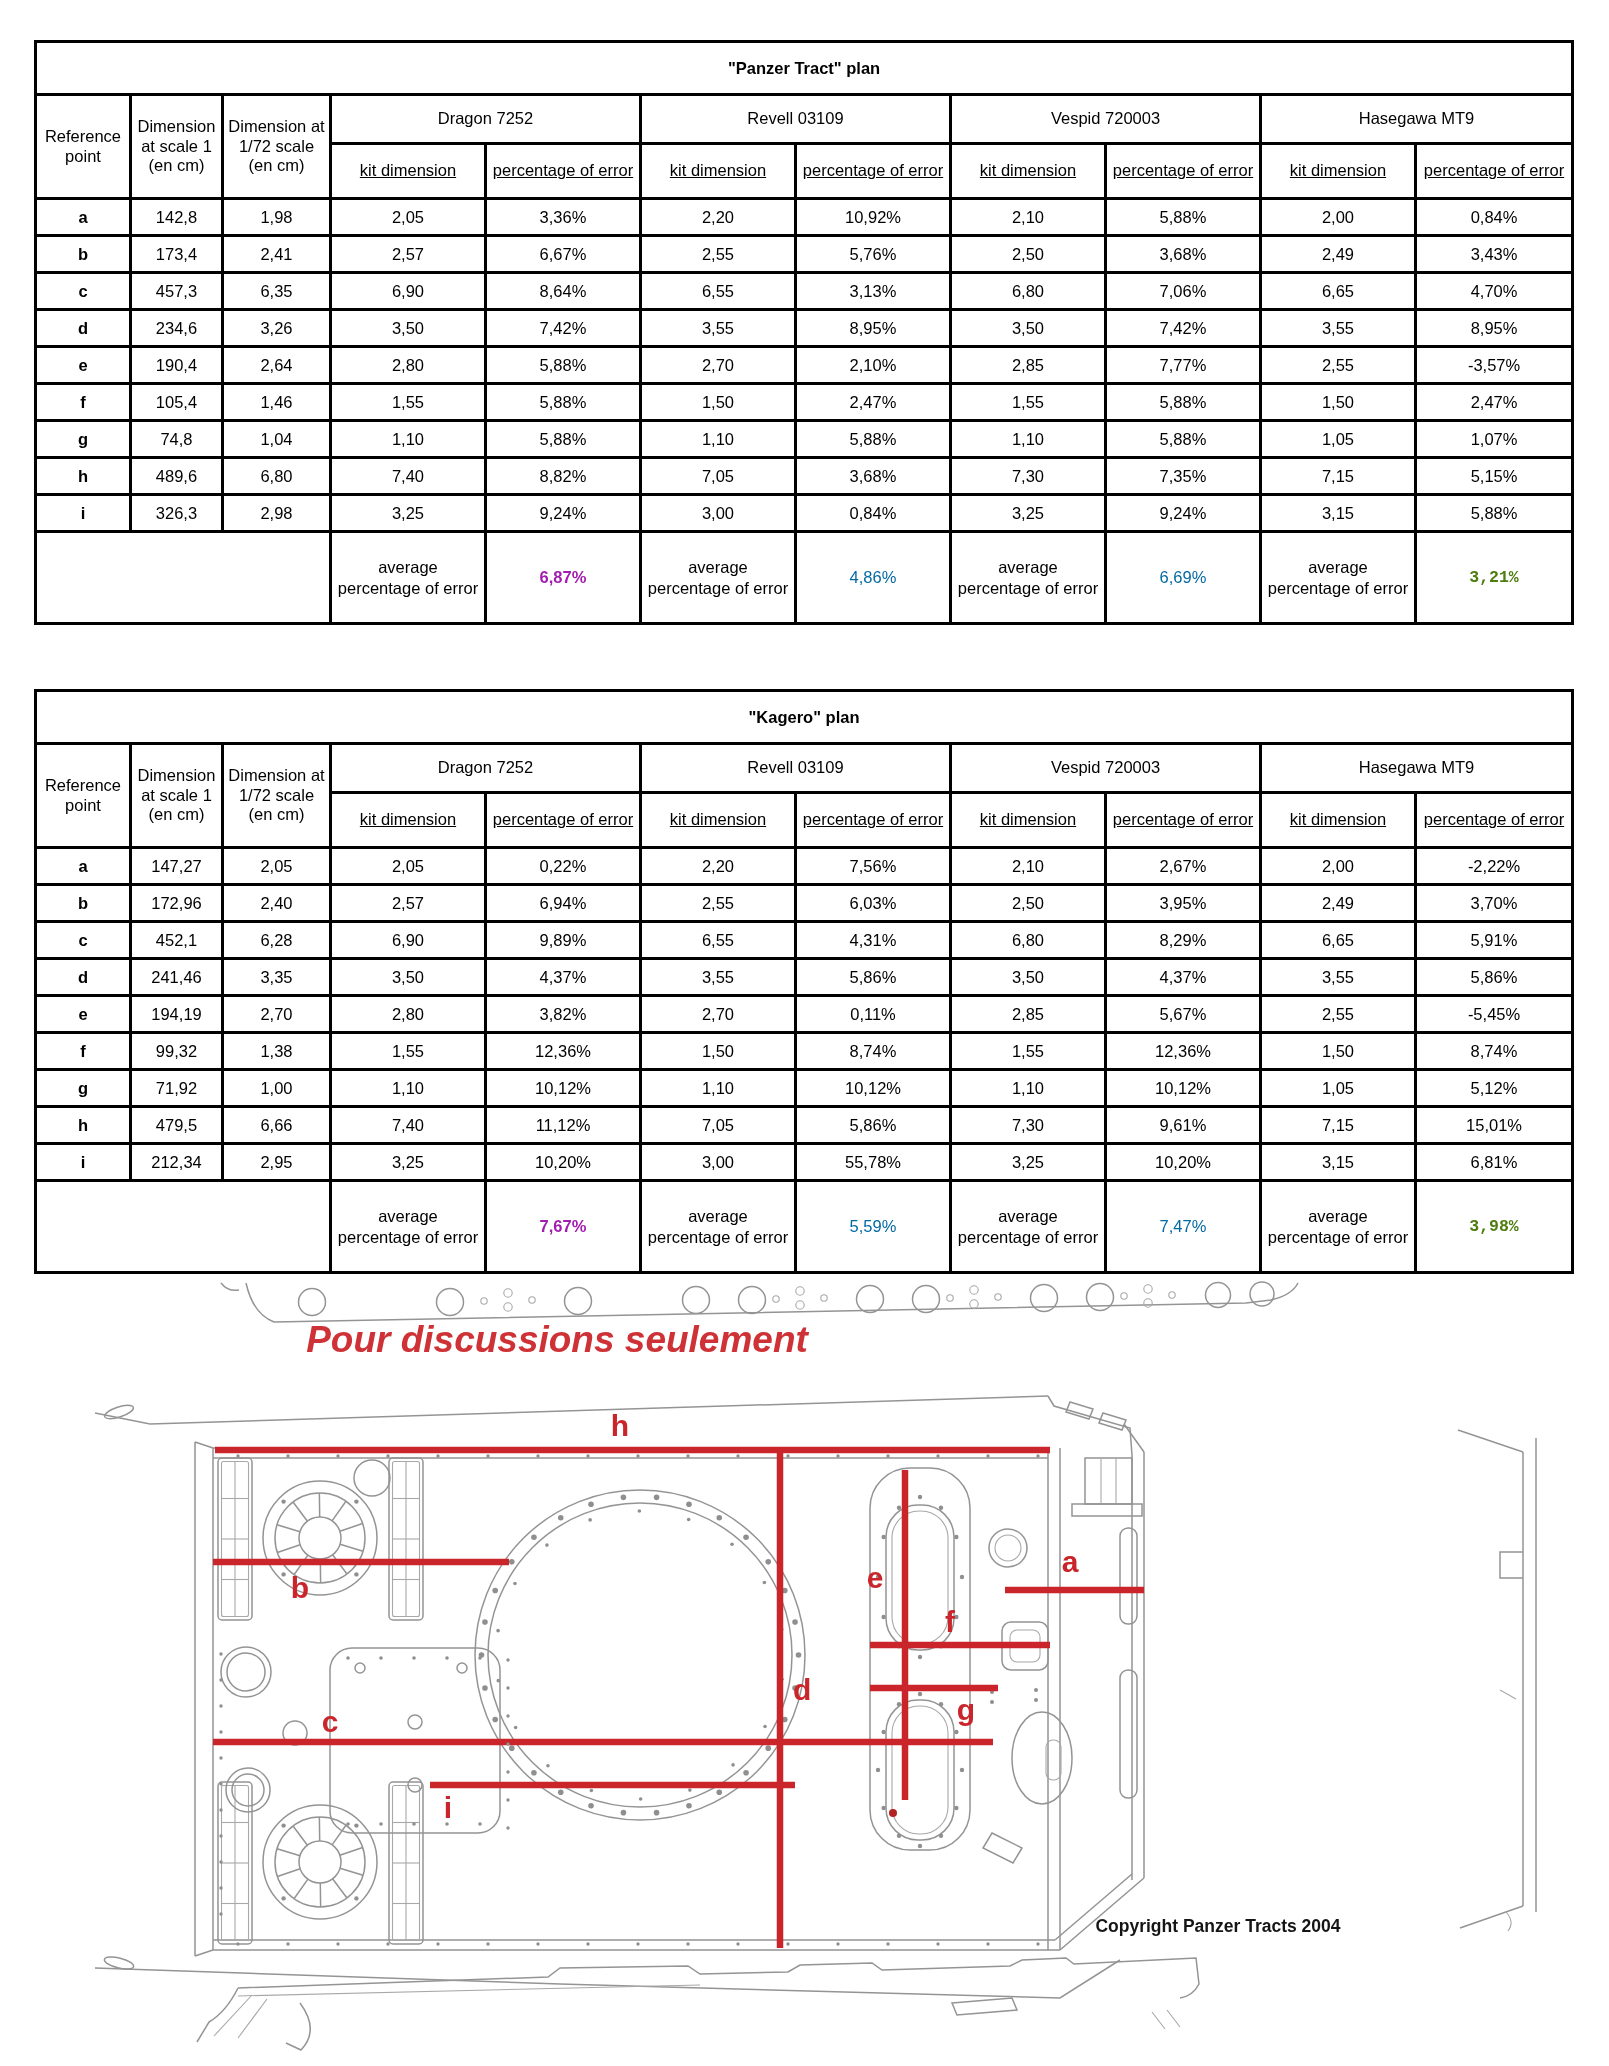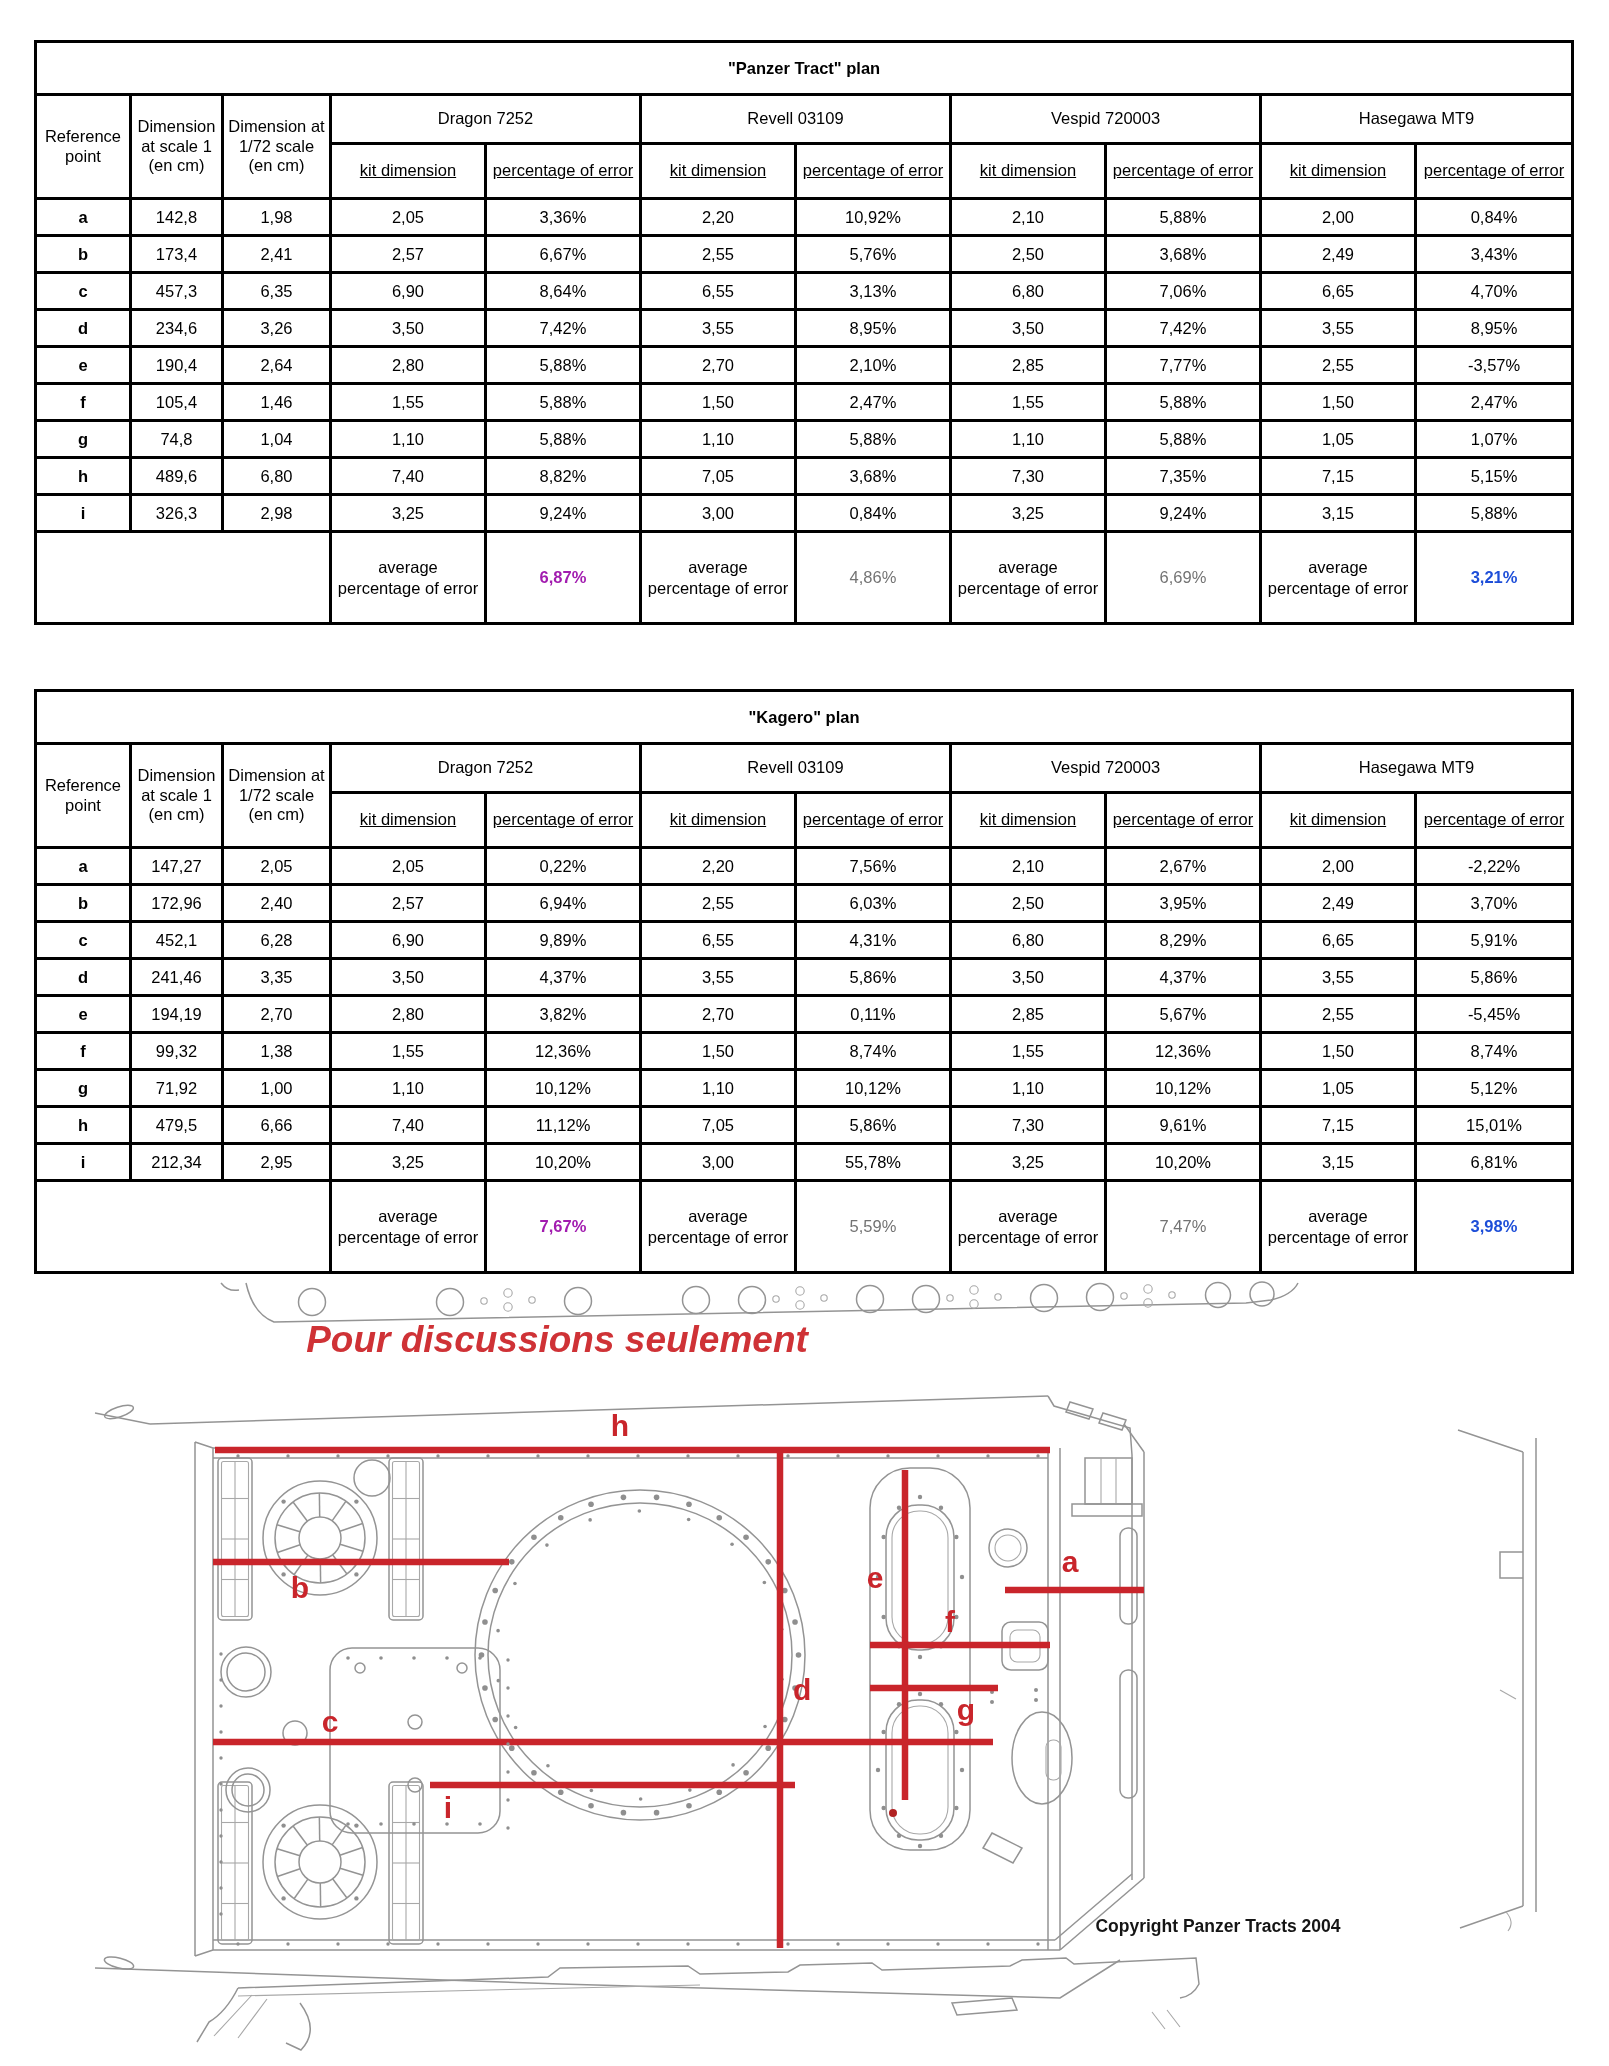--- a/index.html
+++ b/index.html
@@ -14,22 +14,22 @@
   td.hcc{text-align:center;vertical-align:middle;font-size:16px;line-height:1.18;}
   tr.kitrow td{height:46px;}
   tr.subrow td{height:52px;text-decoration:underline;}
   tbody tr.datarow{height:37px;}
   td.ref{color:#d01212;font-weight:bold;}
   tr.avg-row{height:92px;}
   td.blank{border:none;background:transparent;}
   td.avg-label{text-align:left;font-size:16px;line-height:1.22;vertical-align:middle;padding:2px 5px;}
   td.avg-val{font-size:17px;}
   td.avg-val.red{color:#a21caf;font-weight:bold;}
-  td.avg-val.green{color:#1d4ed8;font-weight:bold;}
-  td.avg-val.plain{color:#737373;}
+  td.avg-val.green{color:#4d7c0f;font-weight:bold;font-family:Liberation Mono, monospace;}
+  td.avg-val.plain{color:#0369a1;}
   svg.draw{position:absolute;left:0;top:1276px;width:1609px;height:790px;z-index:1;}
   .g{stroke:#949494;fill:none;stroke-width:1.5;}
   .gt{stroke:#a8a8a8;fill:none;stroke-width:1.1;}
   .dot{fill:#8f8f8f;stroke:none;}
   .redline{stroke:#c9252b;stroke-width:6.5;fill:none;}
   .rlabel{fill:#c9252b;font-family:"Liberation Sans",sans-serif;font-size:30px;font-weight:bold;}
   .wm{fill:#cf3236;font-family:"Liberation Sans",sans-serif;font-size:37px;font-weight:bold;font-style:italic;}
   .copy{fill:#151515;font-family:"Liberation Sans",sans-serif;font-size:17.5px;font-weight:bold;}
   .reddot{fill:#b12222;stroke:none;}
 </style>

